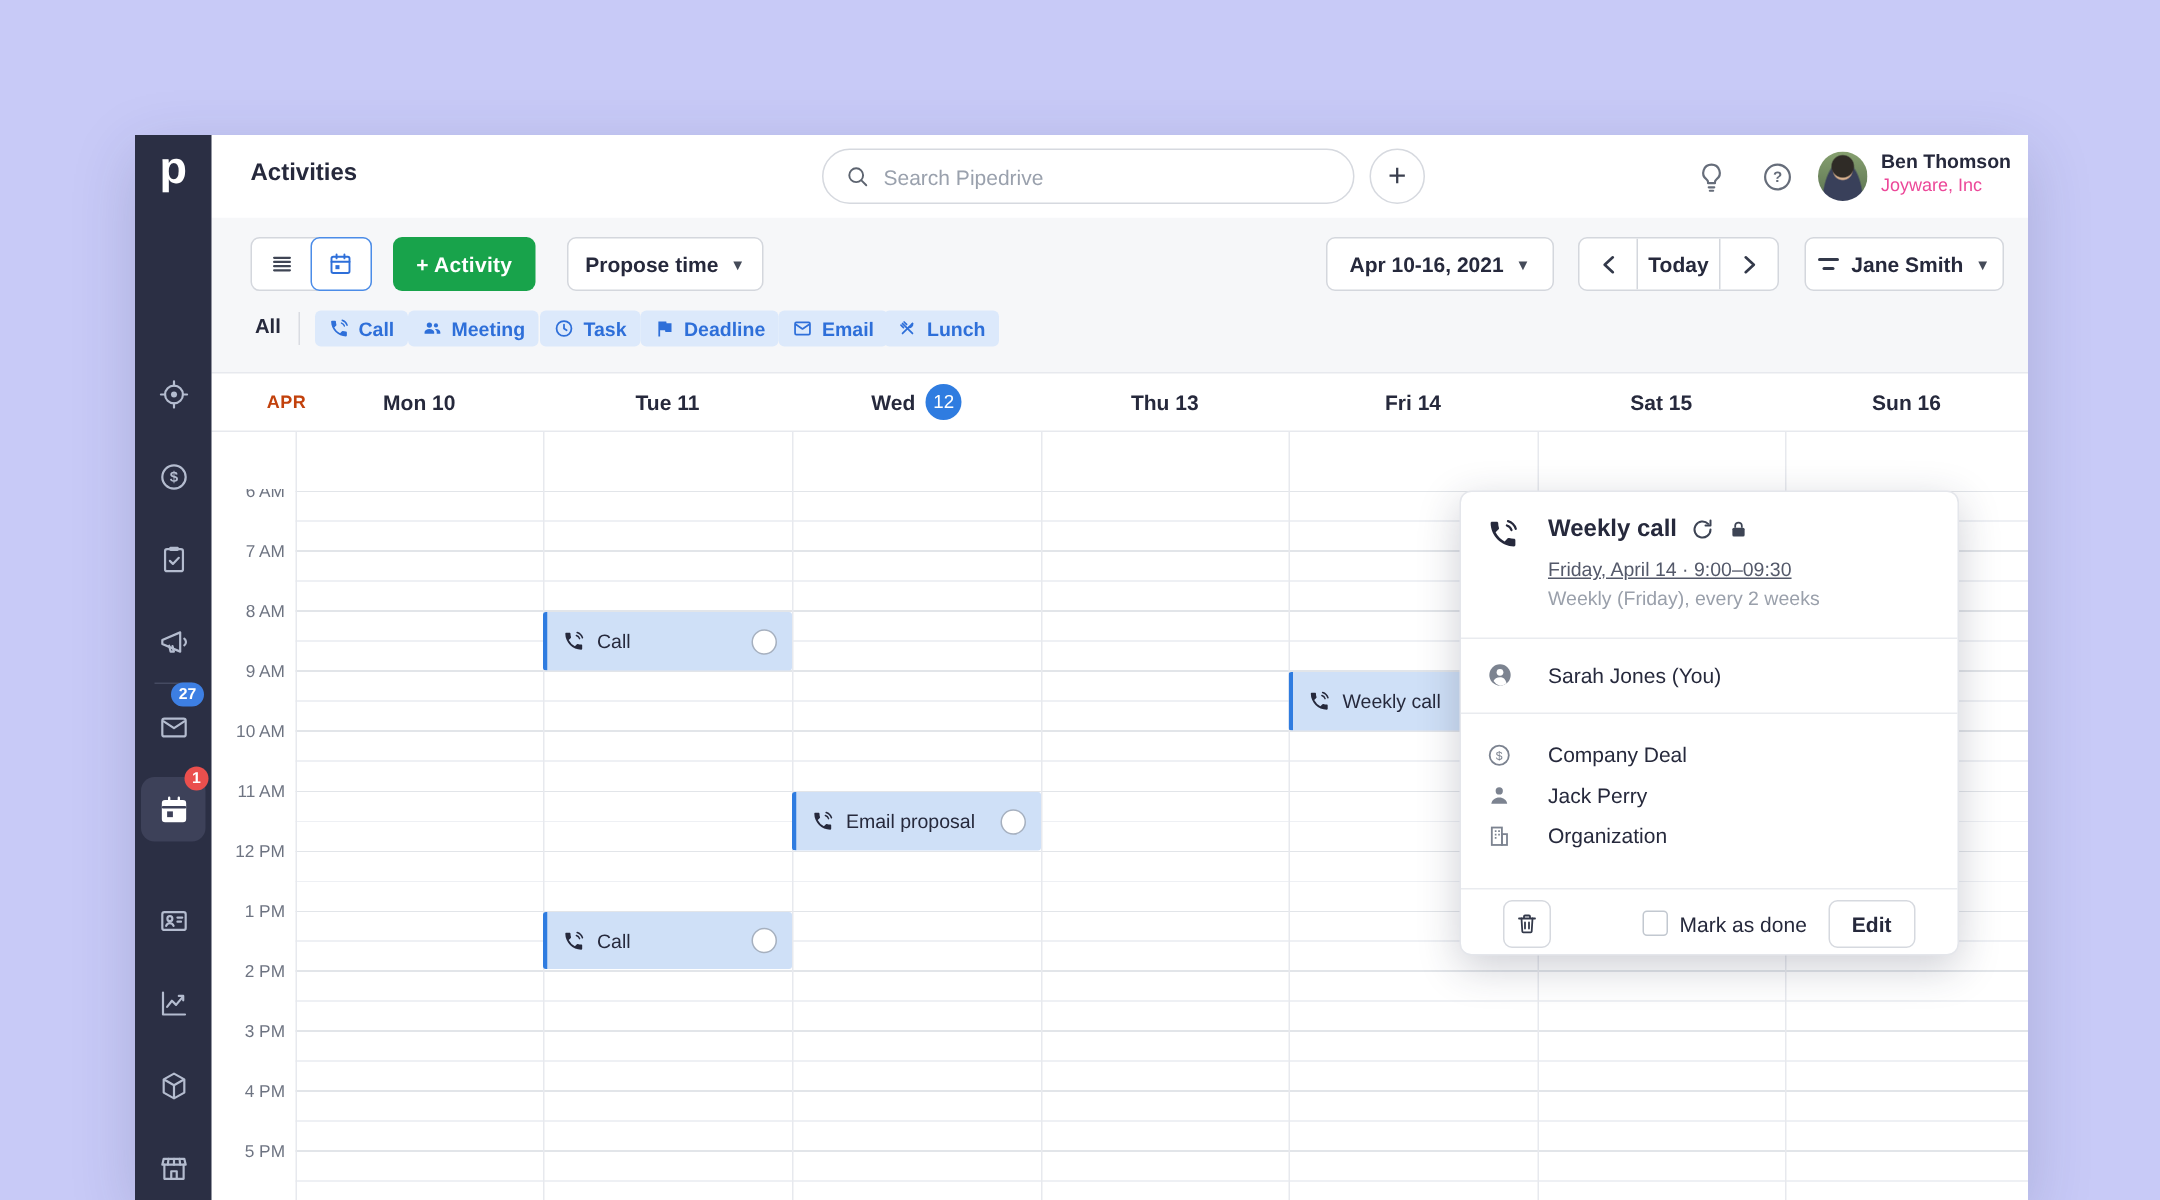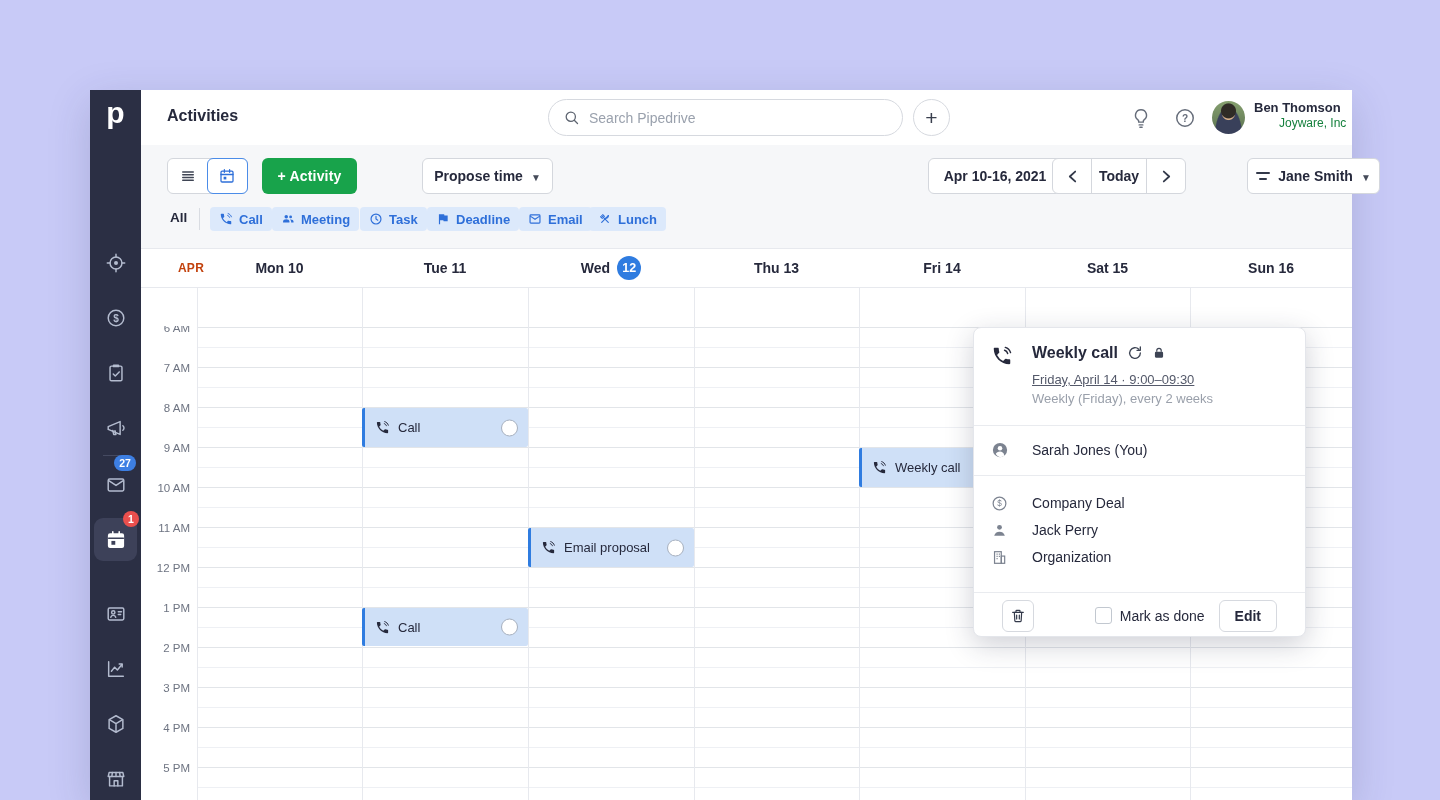--- a/index.html
+++ b/index.html
@@ -45,27 +45,27 @@
   .top-icon { position:absolute; top:17px; width:22px; height:22px; color:#666d7a; cursor:pointer; }
   .avatar { position:absolute; left:1071px; top:11px; width:33px; height:33px; border-radius:50%; overflow:hidden;
             background:
               radial-gradient(circle at 50% 30%, #2f2b26 0 7px, transparent 8px),
               radial-gradient(circle at 50% 38%, #d8b08c 0 6px, transparent 7px),
               radial-gradient(ellipse at 50% 105%, #39405a 0 13px, transparent 14px),
               linear-gradient(#86a06f, #5a7150);
             cursor:pointer; }
   .user-block { position:absolute; left:1113px; top:10px; line-height:1.25; cursor:pointer;}
   .user-name { font-size:13px; font-weight:700; }
-  .user-org  { font-size:12px; color:#15803d;margin-left:25px; }
+  .user-org  { font-size:12px; color:#ec4899; }
 
   
   .toolbar { position:absolute; left:51px; top:55px; width:1211px; height:103px; background:#f6f7f9; z-index:4; }
   .btn { background:#fff; border:1px solid #d4d7dd; border-radius:6px; font-weight:700; font-size:14px;
          color:#26293c; display:flex; align-items:center; justify-content:center; cursor:pointer;
-         font-family:inherit;margin-left:44px; }
+         font-family:inherit; }
   .seg { position:absolute; left:26px; top:13px; width:81px; height:36px; display:flex;
          border:1px solid #d4d7dd; border-radius:6px; background:#fff; }
   .seg-btn { flex:1; display:flex; align-items:center; justify-content:center; color:#3f4554; cursor:pointer; }
   .seg-btn.active { position:relative; margin:-1px; border:1.5px solid #4b8ce8; border-radius:6px;
                     background:#fff; color:#2e6fd9; z-index:1; }
   .seg-btn svg { width:18px; height:18px; }
   .btn-activity { position:absolute; left:121px; top:13px; width:95px; height:36px;
                   background:#18a34b; border:none; border-radius:6px; color:#fff; font-weight:700; font-size:14px;
                   display:flex; align-items:center; justify-content:center; cursor:pointer; letter-spacing:.2px;}
   .btn-propose { position:absolute; left:237px; top:13px; width:131px; height:36px; gap:8px; }
@@ -92,21 +92,21 @@
 
   
   .cal-header { position:absolute; left:51px; top:158px; width:1211px; height:40px; background:#fff;
                 border-top:1px solid #e7e9ee; border-bottom:1px solid #e7e9ee; z-index:3; }
   .month-cell { position:absolute; left:0; top:0; width:56px; height:100%;
                 display:flex; align-items:center; justify-content:center;
                 font-size:12px; font-weight:700; color:#c2410c; letter-spacing:.3px;padding-left:44px; }
   .day-cell { position:absolute; top:0; height:100%; display:flex; align-items:center; justify-content:center;
               gap:7px; font-size:14px; font-weight:700; cursor:pointer; }
   .day-badge { width:24px; height:24px; border-radius:50%; background:#2f7ce0; color:#fff;
-               font-size:12.5px; font-weight:700; display:flex; align-items:center; justify-content:center; }
+               font-size:12.5px; font-weight:400; display:flex; align-items:center; justify-content:center; }
 
   
   .grid { position:absolute; left:51px; top:198px; width:1211px; height:512px; background:#fff; overflow:hidden; }
   .gridlines { position:absolute; left:56px; top:20px; right:0; height:492px; z-index:0;
     background:repeating-linear-gradient(to bottom,
       transparent 0 19px, #e2e5e9 19px 20px, transparent 20px 39px, #eef0f4 39px 40px); }
   .vlines { position:absolute; left:51px; top:158px; width:1211px; height:552px; z-index:1; pointer-events:none; }
   .vline { position:absolute; top:0; bottom:0; width:1px; background:#e7e9ee; }
   .hour-label { position:absolute; left:0; width:49px; text-align:right; font-size:11.5px; color:#6e7482;
                 z-index:2; line-height:16px; }

